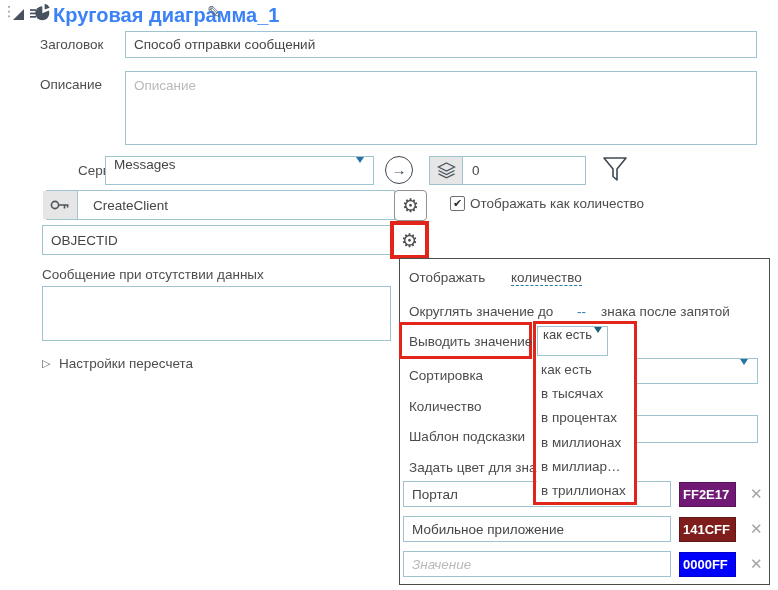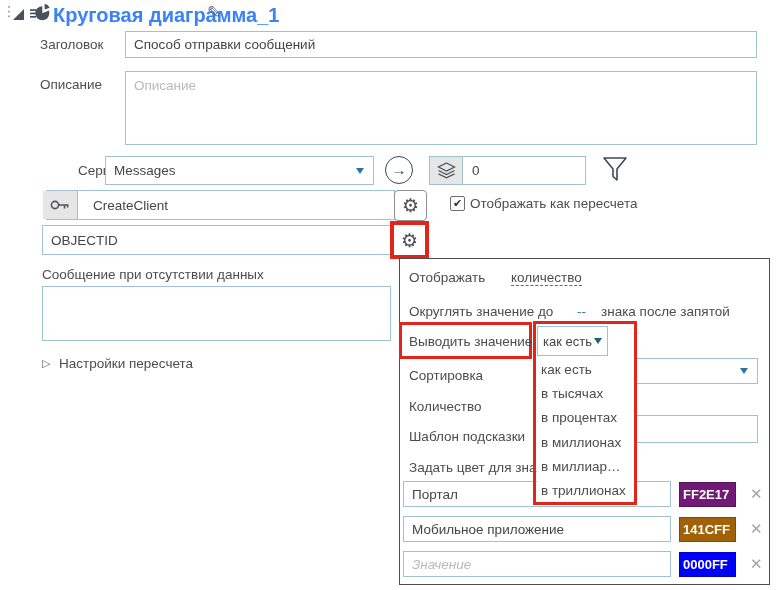--- a/index.html
+++ b/index.html
@@ -5,21 +5,21 @@
   html,body{margin:0;padding:0;background:#fff;}
   .stage{position:relative;width:778px;height:590px;background:#fff;
          font-family:"Liberation Sans",sans-serif;overflow:hidden;}
   .abs{position:absolute;}
   .lbl{position:absolute;font-size:13.5px;color:#4d4d4d;white-space:nowrap;}
   .inp{position:absolute;border:1px solid #9fc3cf;background:#fff;color:#454545;
        font-family:"Liberation Sans",sans-serif;font-size:13.5px;padding:0 8px;box-sizing:border-box;outline:none;}
   .inp::placeholder{color:#b9b9b9;opacity:1;}
   textarea.inp{resize:none;padding:6px 8px;}
   .selectbox{position:absolute;border:1px solid #9fc3cf;background:#fff;box-sizing:border-box;
-       display:flex;align-items:center;cursor:pointer;}
+       display:flex;align-items:flex-start;cursor:pointer;}
   .selectbox .val{font-size:13.5px;color:#454545;padding-left:8px;flex:1;white-space:nowrap;overflow:hidden;}
   .caret{width:0;height:0;border-left:4.5px solid transparent;border-right:4.5px solid transparent;
        border-top:6px solid #2674a5;margin-right:9px;flex:none;}
   .gearbtn{position:absolute;width:33px;height:31px;border:1px solid #909090;border-radius:4px;background:#fff;
        display:flex;align-items:center;justify-content:center;box-sizing:border-box;cursor:pointer;}
   .gear{font-size:19px;color:#4f4f4f;line-height:1;}
   .redbox{position:absolute;border:3px solid #E1251B;box-sizing:border-box;pointer-events:none;background:transparent;}
   .link{color:#2679A8;text-decoration:none;border-bottom:1px dashed #2679A8;cursor:pointer;}
   .prefix{position:absolute;background:#e6e6e6;border-right:1px solid #9fc3cf;display:flex;
        align-items:center;justify-content:center;box-sizing:border-box;}
@@ -90,21 +90,21 @@
       <circle cx="6" cy="8" r="3.6" fill="none" stroke="#50555c" stroke-width="1.6"></circle>
       <path d="M9.6 8 H19.5 M15.5 8 V11.4 M18.6 8 V10.4" fill="none" stroke="#50555c" stroke-width="1.6"></path>
     </svg>
   </div>
   <div class="gearbtn" style="left:394px;top:190px;">
     <span class="gear">⚙</span>
   </div>
   <div class="checkbox" style="left:450px;top:196px;">
     <span class="tick">✔</span>
   </div>
-  <div class="lbl" style="left:470px;top:196px;">Отображать как пересчета</div>
+  <div class="lbl" style="left:470px;top:196px;">Отображать как количество</div>
 
   <input class="inp" style="left: 42px; top: 225px; width: 349px; height: 30px;" value="OBJECTID">
   <div class="abs" style="left:390px;top:221px;width:39px;height:38px;border:4px solid #E1251B;box-sizing:border-box;background:#fff;display:flex;align-items:center;justify-content:center;cursor:pointer;">
     <span class="gear">⚙</span>
   </div>
 
   <div class="lbl" style="left:42px;top:267px;text-align:right;">Сообщение при отсутствии данных</div>
   <textarea class="inp" style="left: 42px; top: 286px; width: 349px; height: 55px;"></textarea>
 
   <div class="abs" style="left:42px;top:357px;font-size:11px;color:#5a5a5a;cursor:pointer;">▷</div>
@@ -148,21 +148,21 @@
     <div class="lbl" style="left:9px;top:170px;z-index:1;">Шаблон подсказки</div>
     <input class="inp" style="left: 166px; top: 156px; width: 192px; height: 28px; z-index: 1;">
 
     <div class="lbl" style="left:9px;top:201px;z-index:1;">Задать цвет для зна</div>
 
     <input class="inp" style="left: 3px; top: 222px; width: 268px; height: 26px; z-index: 1;" value="Портал">
     <div class="swatch" style="left: 279px; top: 223px; z-index: 1; background-color: #701a75;">FF2E17</div>
     <div class="xbtn" style="left:350px;top:227px;z-index:1;">✕</div>
 
     <input class="inp" style="left: 3px; top: 257px; width: 268px; height: 26px; z-index: 1;" value="Мобильное приложение">
-    <div class="swatch" style="left: 279px; top: 258px; z-index: 1; background-color: #a16207;">141CFF</div>
+    <div class="swatch" style="left: 279px; top: 258px; z-index: 1; background-color: #7f1d1d;">141CFF</div>
     <div class="xbtn" style="left:350px;top:262px;z-index:1;">✕</div>
 
     <input class="inp" style="left: 3px; top: 292px; width: 268px; height: 26px; z-index: 1; font-style: italic;" placeholder="Значение">
     <div class="swatch" style="left: 279px; top: 293px; z-index: 1; background-color: rgb(0, 0, 255);">0000FF</div>
     <div class="xbtn" style="left:350px;top:297px;z-index:1;">✕</div>
 
   </div>
 </div>
 
 </body></html>

